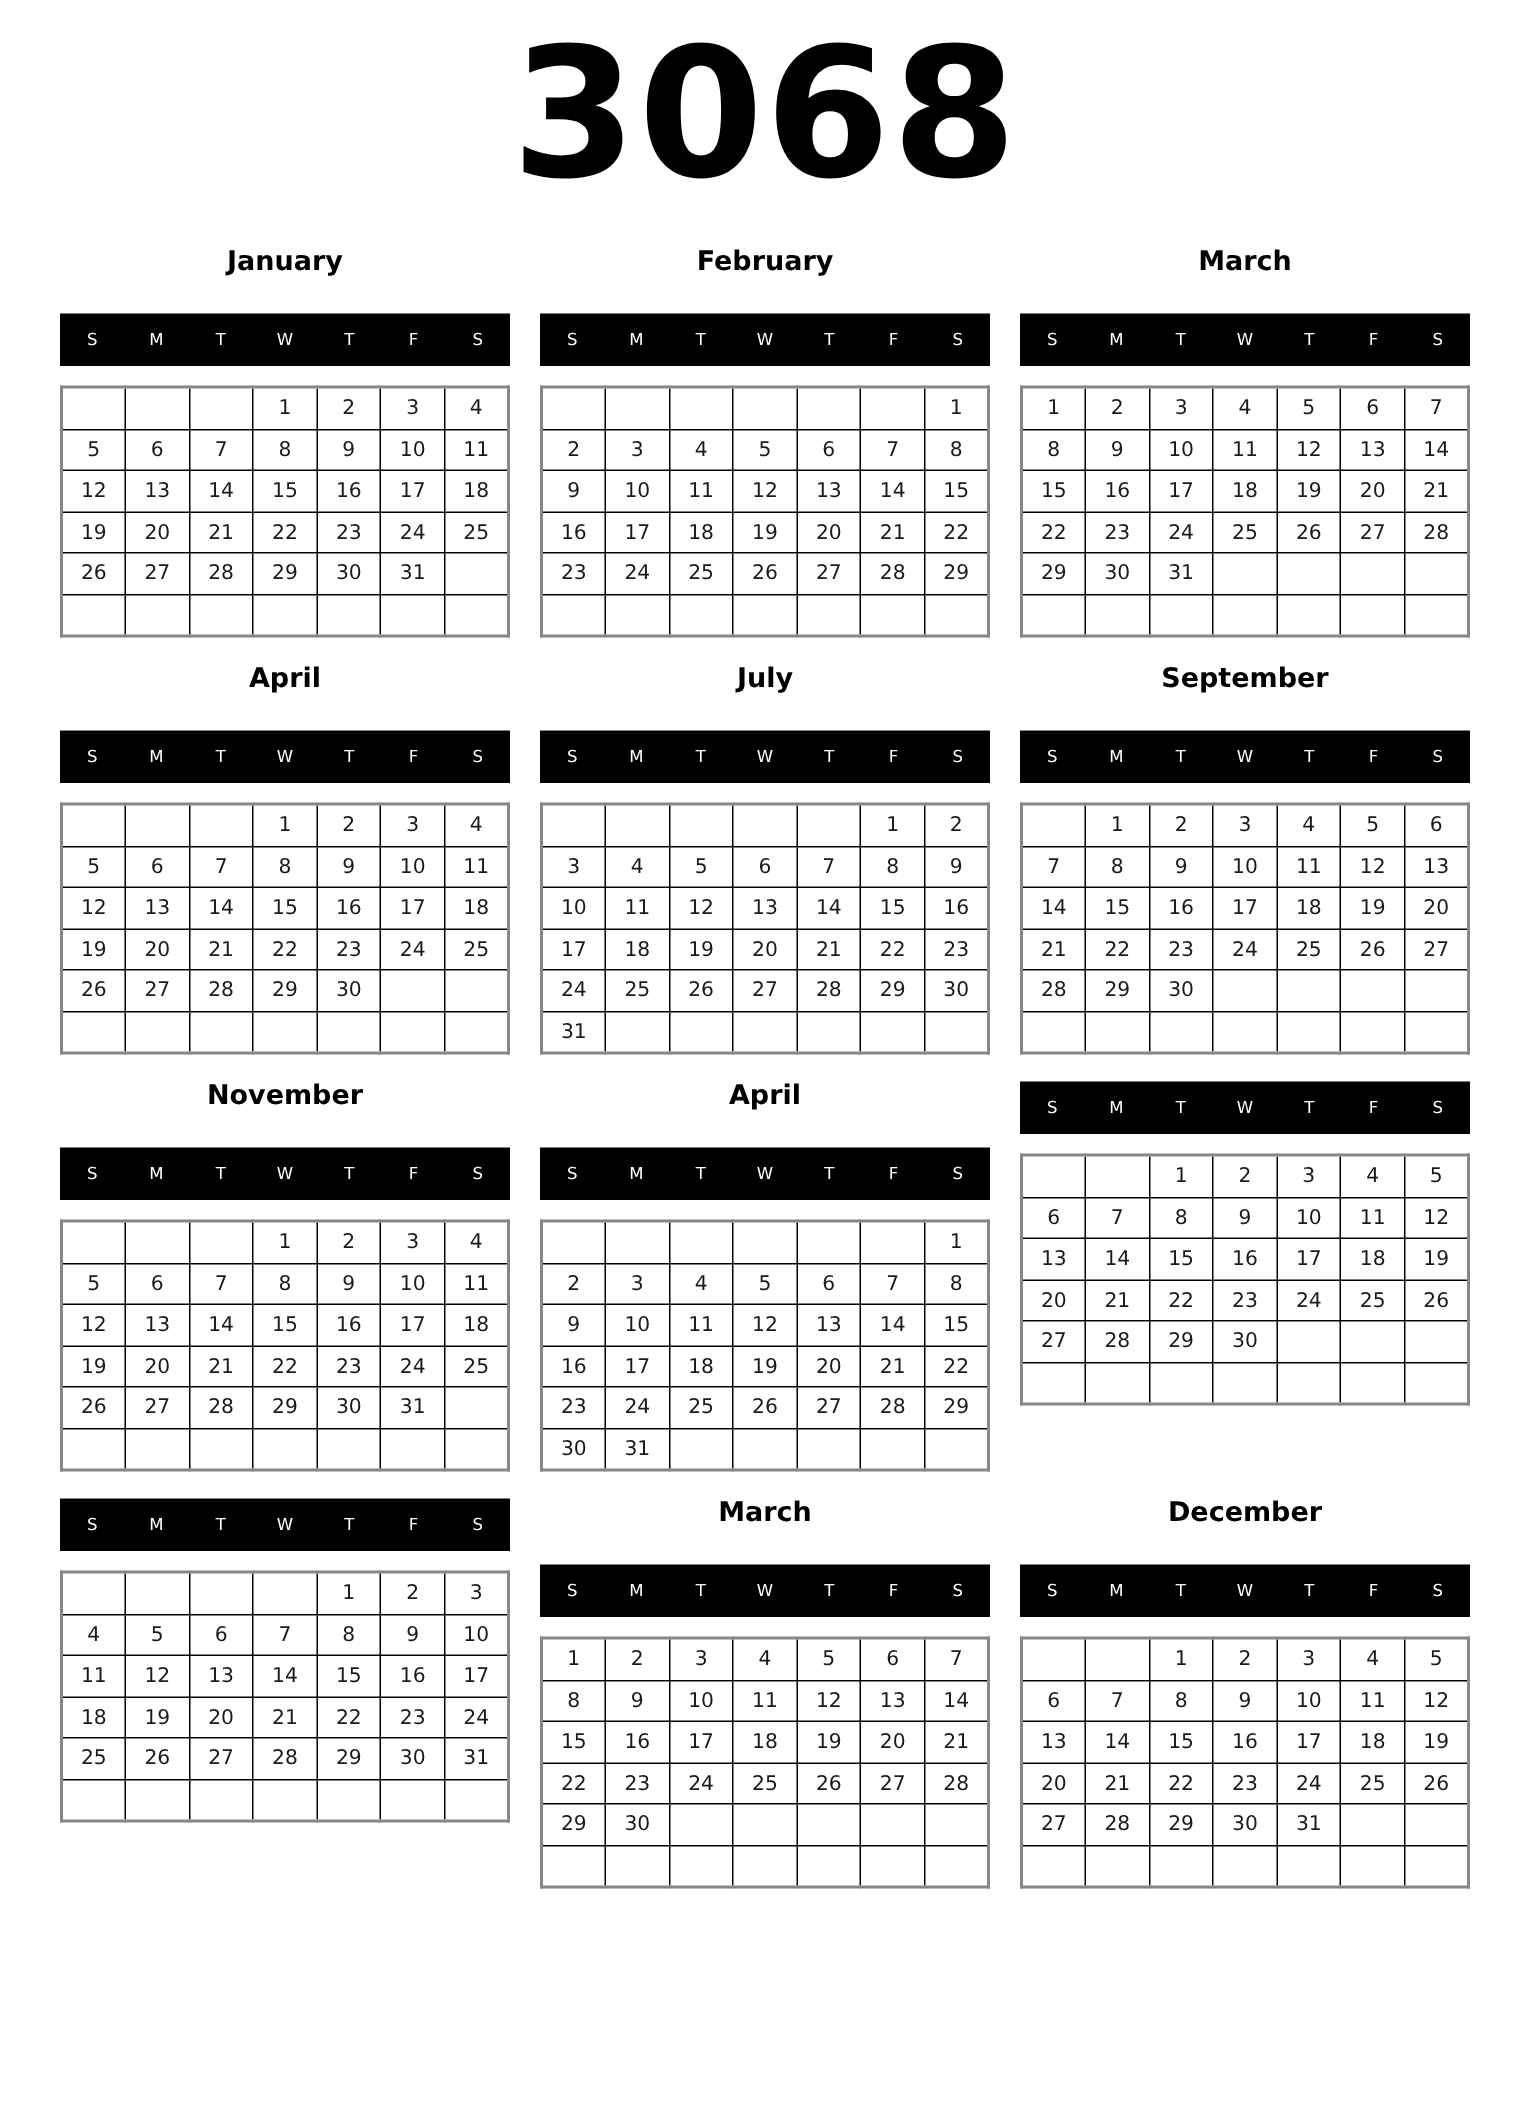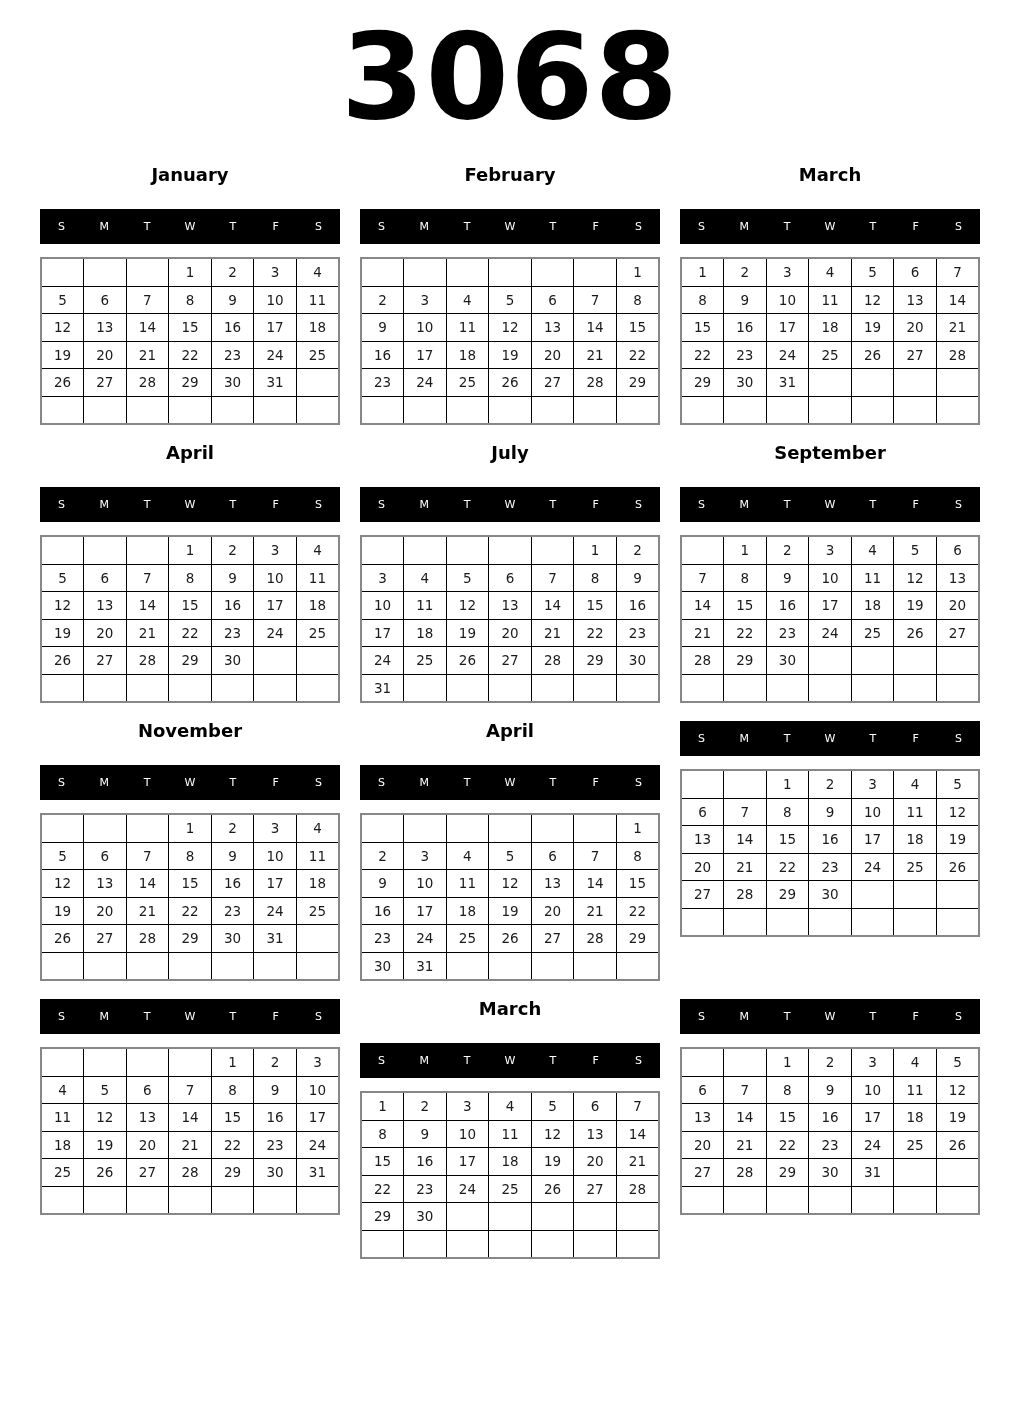--- a/index.html
+++ b/index.html
@@ -852,20 +852,21 @@
             <td></td>
             <td></td>
             <td></td>
             <td></td>
           </tr>
         </tbody>
     </table>
   </section>
 
   <section class="month">
+    <h2 class="month-name">December</h2>
     <div class="dow-band">
         <span class="dow">S</span>
         <span class="dow">M</span>
         <span class="dow">T</span>
         <span class="dow">W</span>
         <span class="dow">T</span>
         <span class="dow">F</span>
         <span class="dow">S</span>
       </div>
     <table class="month-table">

